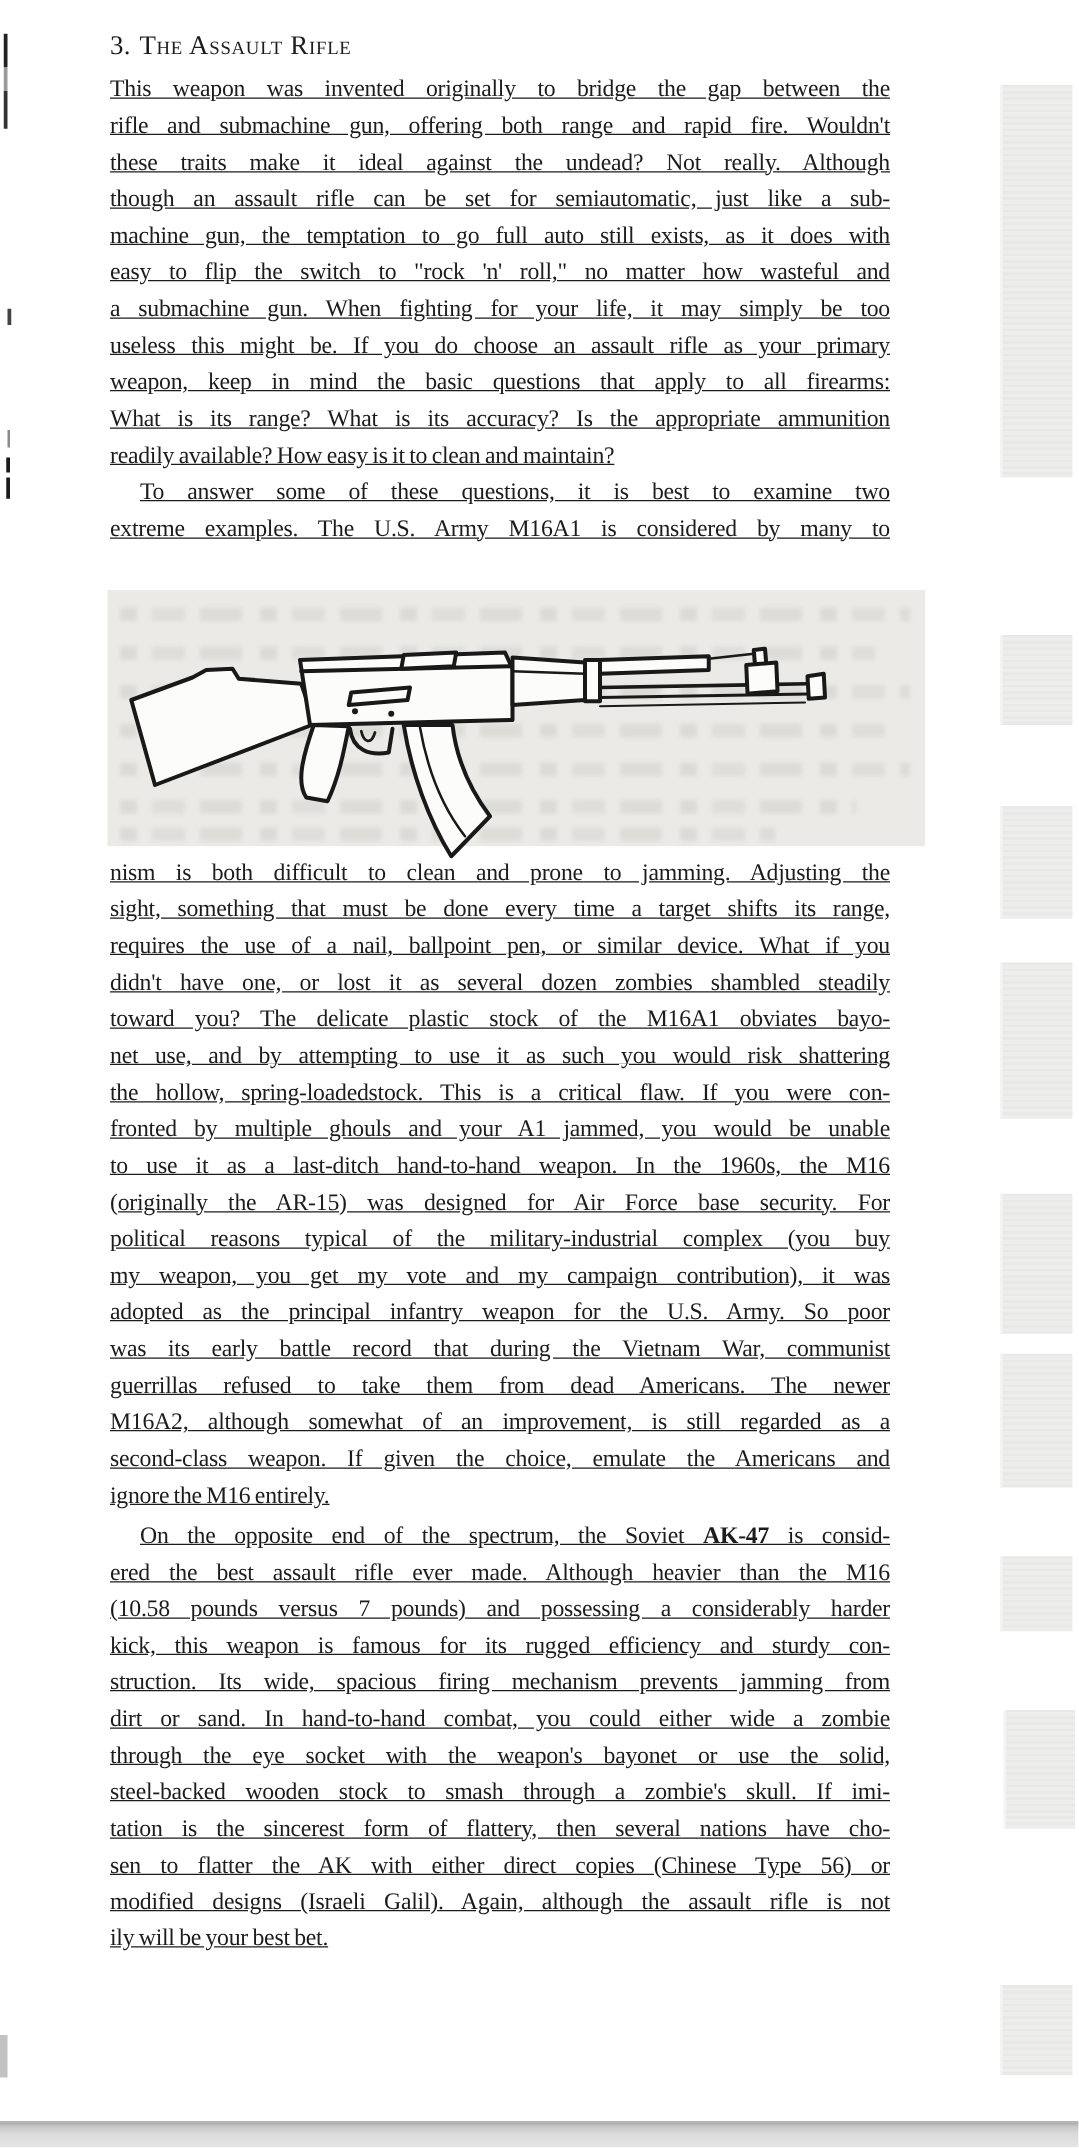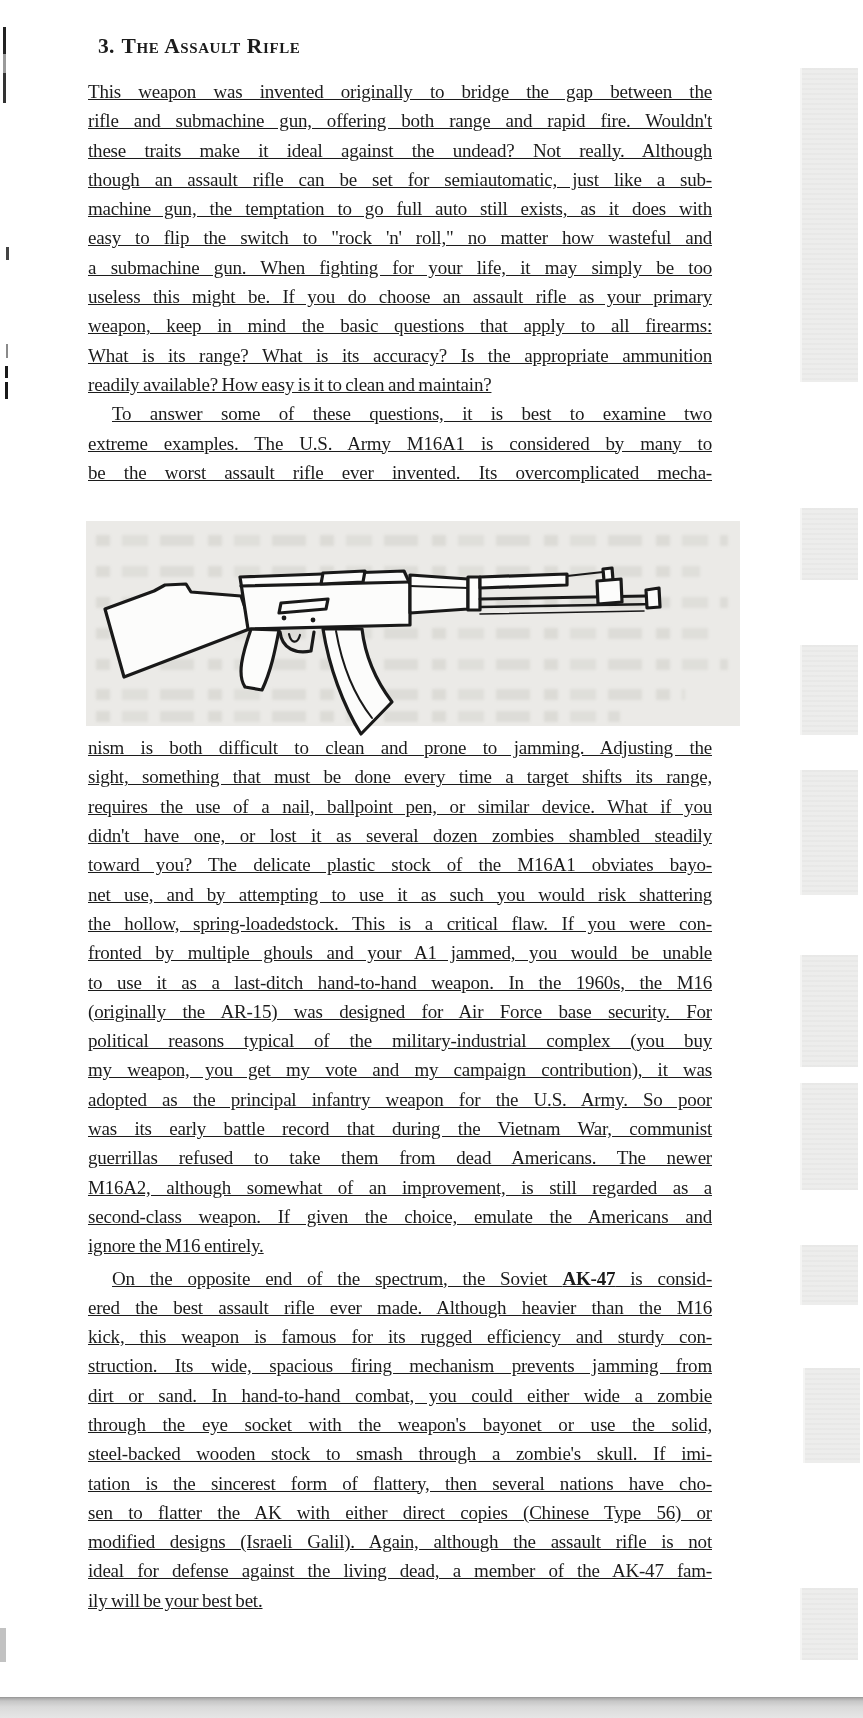--- a/index.html
+++ b/index.html
@@ -10,23 +10,23 @@
     background:var(--paper,#ffffff);
     color:var(--ink,#1c1c1c);
     font-family:"Liberation Serif","DejaVu Serif",serif;
     overflow:hidden;
   }
   .content{
     position:absolute;left:88px;top:20px;width:624px;
     font-size:19px;line-height:29.3px;
   }
   h2.heading{
-    margin:10px;padding:0;
+    margin:0;padding:0;
     font-size:21.5px;line-height:32px;height:37px;
-    font-weight:700;letter-spacing:.2px;
+    font-weight:400;letter-spacing:.2px;
   }
   h2.heading .num{margin-right:7px;}
   h2.heading .sc{font-variant:small-caps;letter-spacing:.6px;}
   .para{margin:0;padding:0;text-decoration:underline;}
   .line{
     text-align:justify;text-align-last:justify;
     letter-spacing:-0.2px;word-spacing:-1px;
     white-space:normal;height:29.3px;overflow:visible;
   }
   .line.last{text-align-last:left;}
@@ -105,21 +105,20 @@
         <div class="line">easy to flip the switch to "rock 'n' roll," no matter how wasteful and</div>
         <div class="line">a submachine gun. When fighting for your life, it may simply be too</div>
         <div class="line">useless this might be. If you do choose an assault rifle as your primary</div>
         <div class="line">weapon, keep in mind the basic questions that apply to all firearms:</div>
         <div class="line">What is its range? What is its accuracy? Is the appropriate ammunition</div>
         <div class="line last">readily available? How easy is it to clean and maintain?</div>
       </div>
     <div class="para">
         <div class="line indent">To answer some of these questions, it is best to examine two</div>
         <div class="line">extreme examples. The U.S. Army M16A1 is considered by many to</div>
-        <div class="line">be the worst assault rifle ever invented. Its overcomplicated mecha-</div>
       </div>
 
     <figure class="rifle-figure" aria-label="Black line drawing of an AK-47 assault rifle, faint bleed-through text from reverse page behind it">
       <div class="plate">
         <div class="ghost"></div>
         <div class="ghost"></div>
         <div class="ghost"></div>
         <div class="ghost"></div>
         <div class="ghost"></div>
         <div class="ghost"></div>
@@ -168,29 +167,29 @@
         <div class="line">adopted as the principal infantry weapon for the U.S. Army. So poor</div>
         <div class="line">was its early battle record that during the Vietnam War, communist</div>
         <div class="line">guerrillas refused to take them from dead Americans. The newer</div>
         <div class="line">M16A2, although somewhat of an improvement, is still regarded as a</div>
         <div class="line">second-class weapon. If given the choice, emulate the Americans and</div>
         <div class="line last">ignore the M16 entirely.</div>
       </div>
     <div class="para p3" style="margin-top:3px;">
         <div class="line indent">On the opposite end of the spectrum, the Soviet <b>AK-47</b> is consid-</div>
         <div class="line">ered the best assault rifle ever made. Although heavier than the M16</div>
+        <div class="line">(10.58 pounds versus 7 pounds) and possessing a considerably harder</div>
         <div class="line">kick, this weapon is famous for its rugged efficiency and sturdy con-</div>
         <div class="line">struction. Its wide, spacious firing mechanism prevents jamming from</div>
         <div class="line">dirt or sand. In hand-to-hand combat, you could either wide a zombie</div>
         <div class="line">through the eye socket with the weapon's bayonet or use the solid,</div>
         <div class="line">steel-backed wooden stock to smash through a zombie's skull. If imi-</div>
         <div class="line">tation is the sincerest form of flattery, then several nations have cho-</div>
         <div class="line">sen to flatter the AK with either direct copies (Chinese Type 56) or</div>
         <div class="line">modified designs (Israeli Galil). Again, although the assault rifle is not</div>
-        <div class="line">ideal for defense against the living dead, a member of the AK-47 fam-</div>
         <div class="line last">ily will be your best bet.</div>
       </div>
   </div>
 
   <div class="band b1"></div>
   <div class="band b2"></div>
   <div class="band b3"></div>
   <div class="band b4"></div>
   <div class="band b5"></div>
   <div class="band b6"></div>

